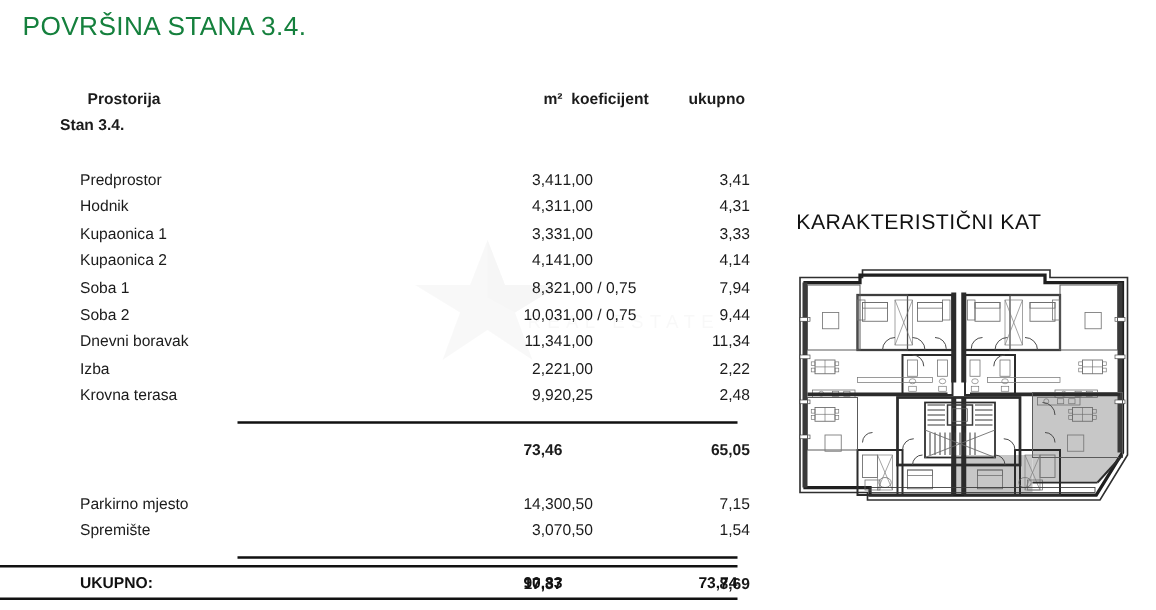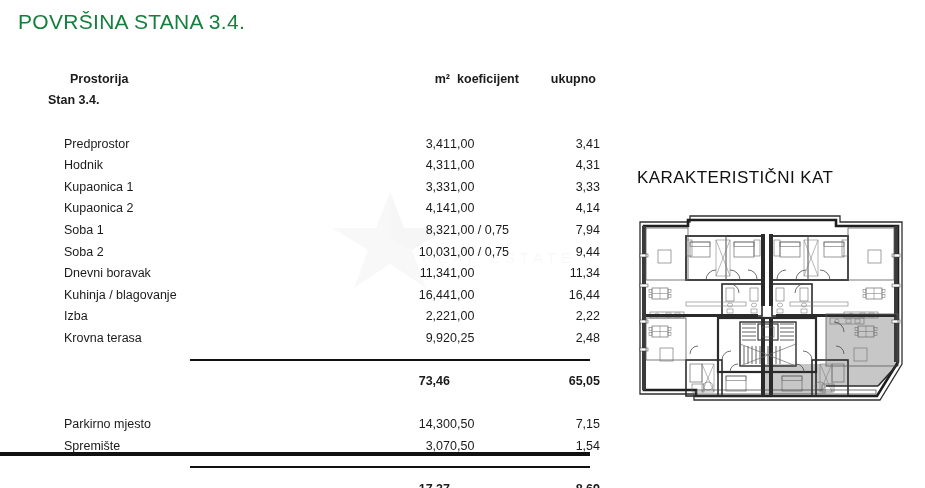--- a/index.html
+++ b/index.html
@@ -206,27 +206,20 @@
         </tr>
         <tr>
           <td></td>
           <td class="t-name">Dnevni boravak</td>
           <td class="t-num">11,34</td>
           <td class="t-num-k">1,00</td>
           <td class="t-num-u">11,34</td>
         </tr>
         <tr>
           <td></td>
-          <td class="t-name">Kuhinja / blagovanje</td>
-          <td class="t-num">16,44</td>
-          <td class="t-num-k">1,00</td>
-          <td class="t-num-u">16,44</td>
-        </tr>
-        <tr>
-          <td></td>
           <td class="t-name">Izba</td>
           <td class="t-num">2,22</td>
           <td class="t-num-k">1,00</td>
           <td class="t-num-u">2,22</td>
         </tr>
         <tr>
           <td></td>
           <td class="t-name">Krovna terasa</td>
           <td class="t-num">9,92</td>
           <td class="t-num-k">0,25</td>
@@ -278,20 +271,38 @@
           <td class="t-num">17,37</td>
           <td class="t-num-k"></td>
           <td class="t-num-u">8,69</td>
         </tr>
       </tbody>
     </table>
   </div>
 
   <div class="total-wrap">
     <div class="total-rule"></div>
+    <table class="total">
+      <colgroup>
+        <col class="c-pad">
+          <col class="c-name">
+          <col class="c-m2">
+        <col class="c-koef">
+          <col class="c-uk">
+      </colgroup>
+      <tbody>
+        <tr>
+          <td></td>
+          <td class="t-name">UKUPNO:</td>
+          <td class="t-num">90,83</td>
+          <td class="t-num-k"></td>
+          <td class="t-num-u">73,74</td>
+        </tr>
+      </tbody>
+    </table>
     <div class="total-rule-b"></div>
   </div>
 
   <div class="plan-title">KARAKTERISTIČNI KAT</div>
 
   <div class="plan-box">
     <svg width="286" height="212" viewBox="0 0 286 212">
       <defs>
         <g id="bed">
           <rect x="0" y="0" width="20" height="15" fill="none" stroke="#6b6b6b" stroke-width=".7"></rect>

